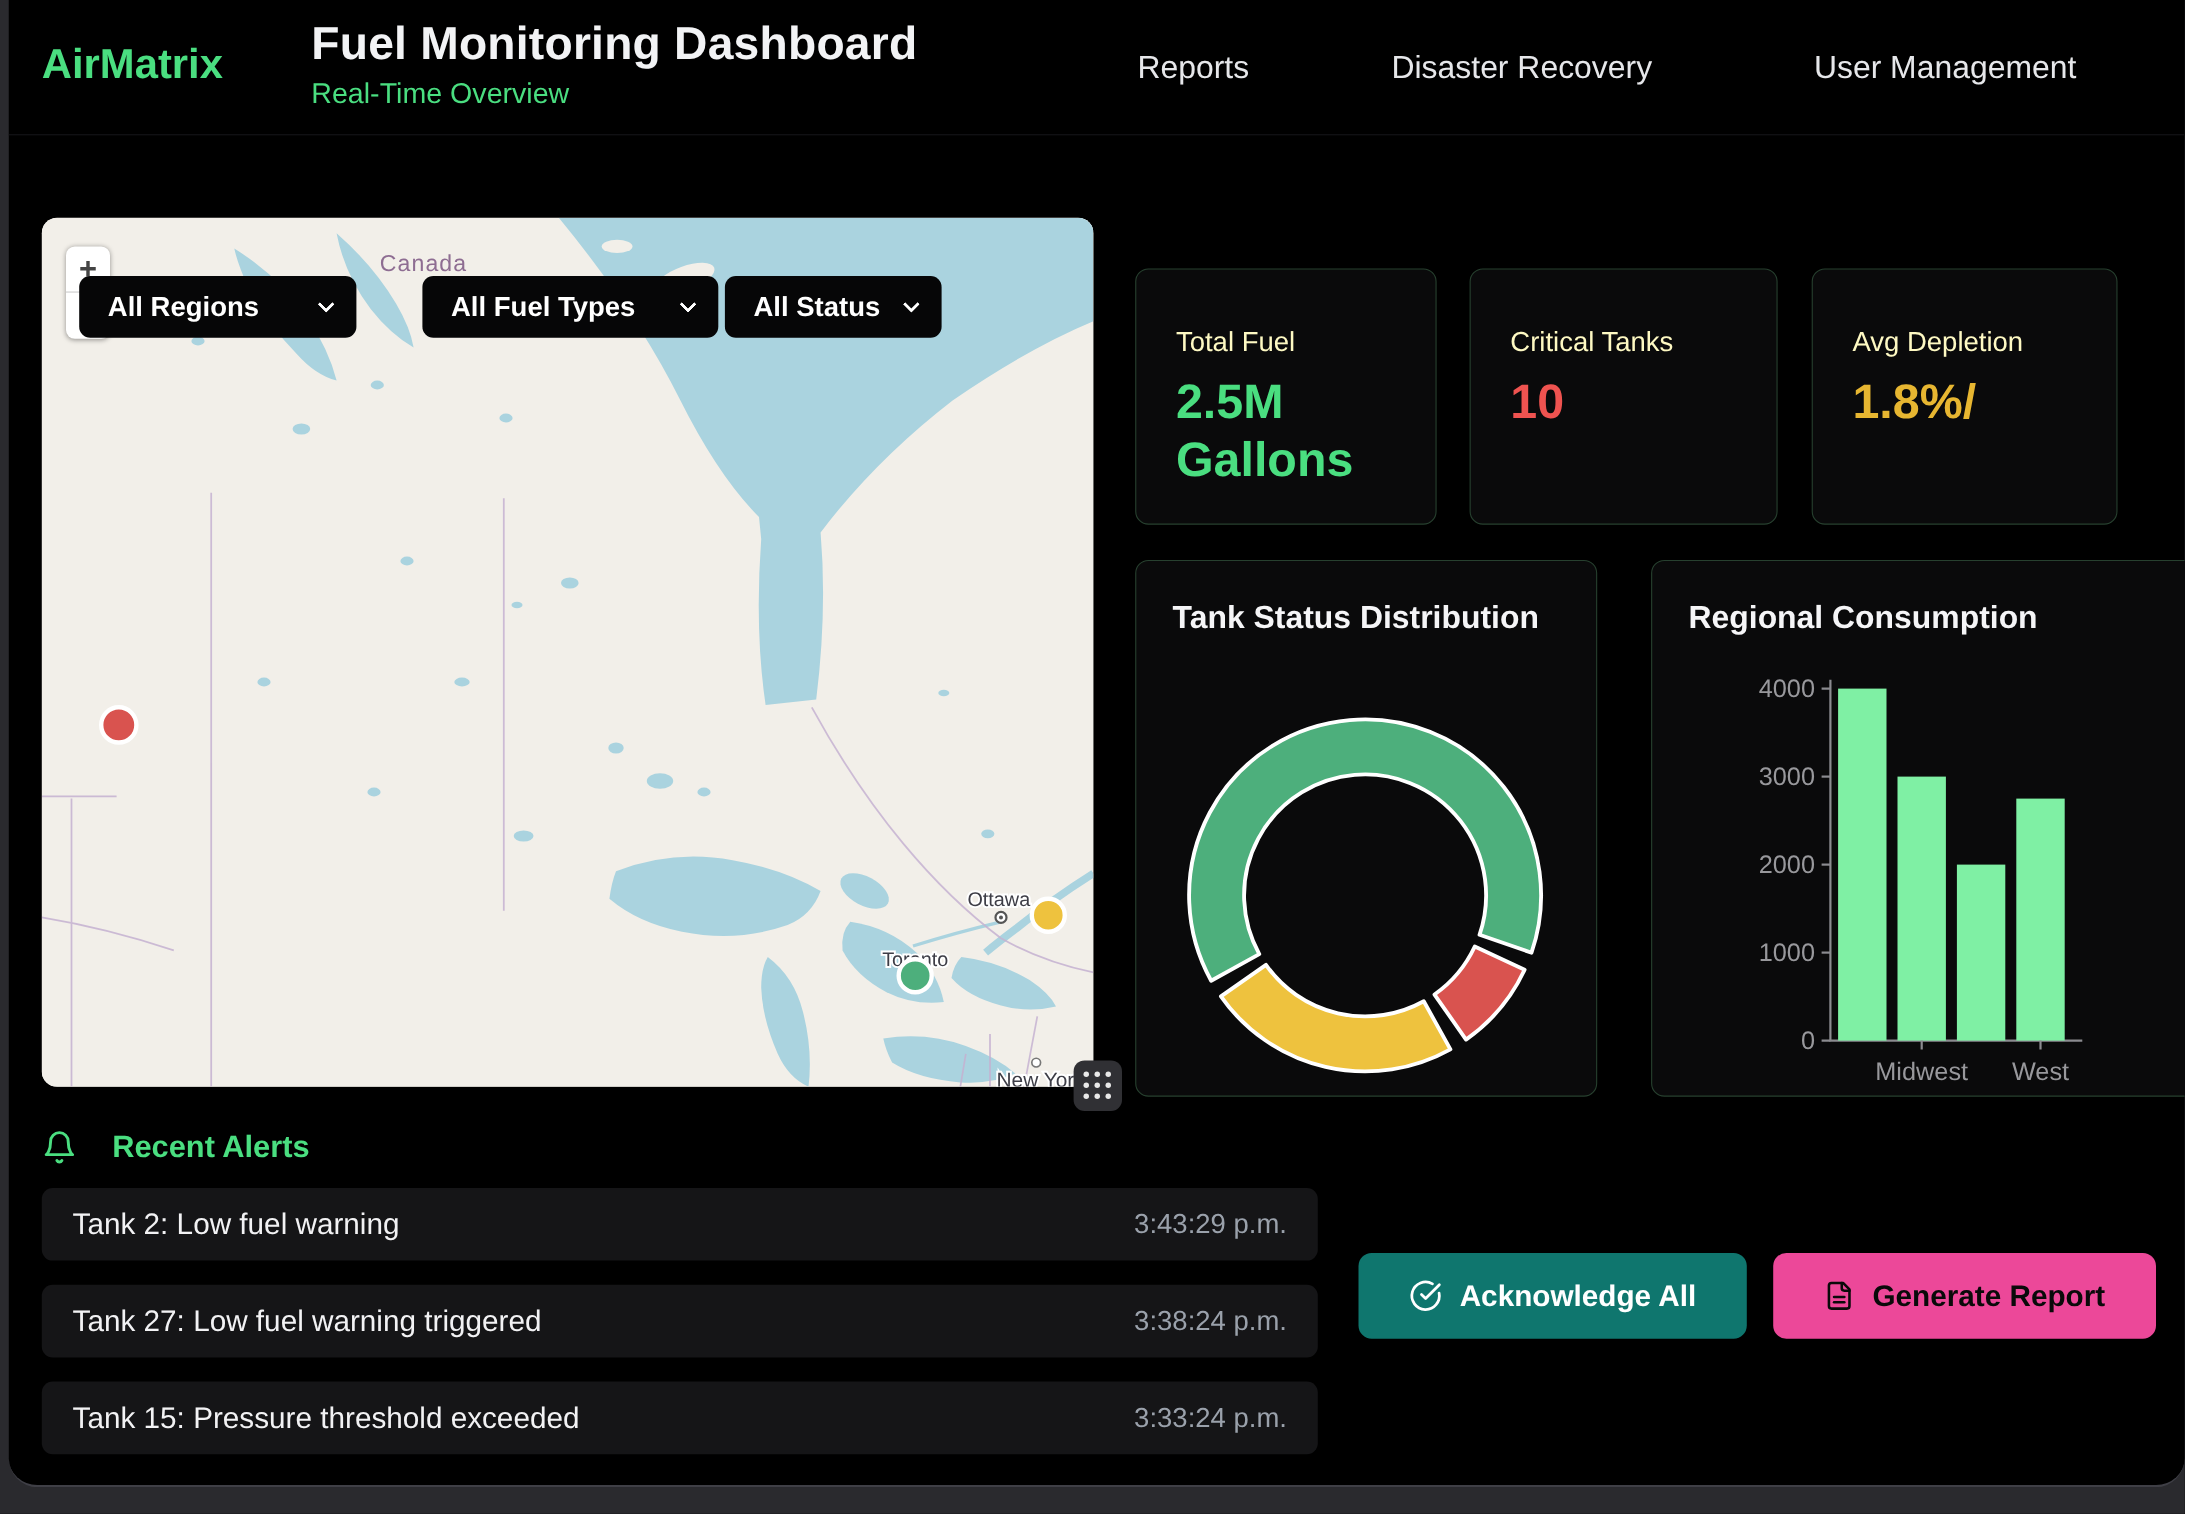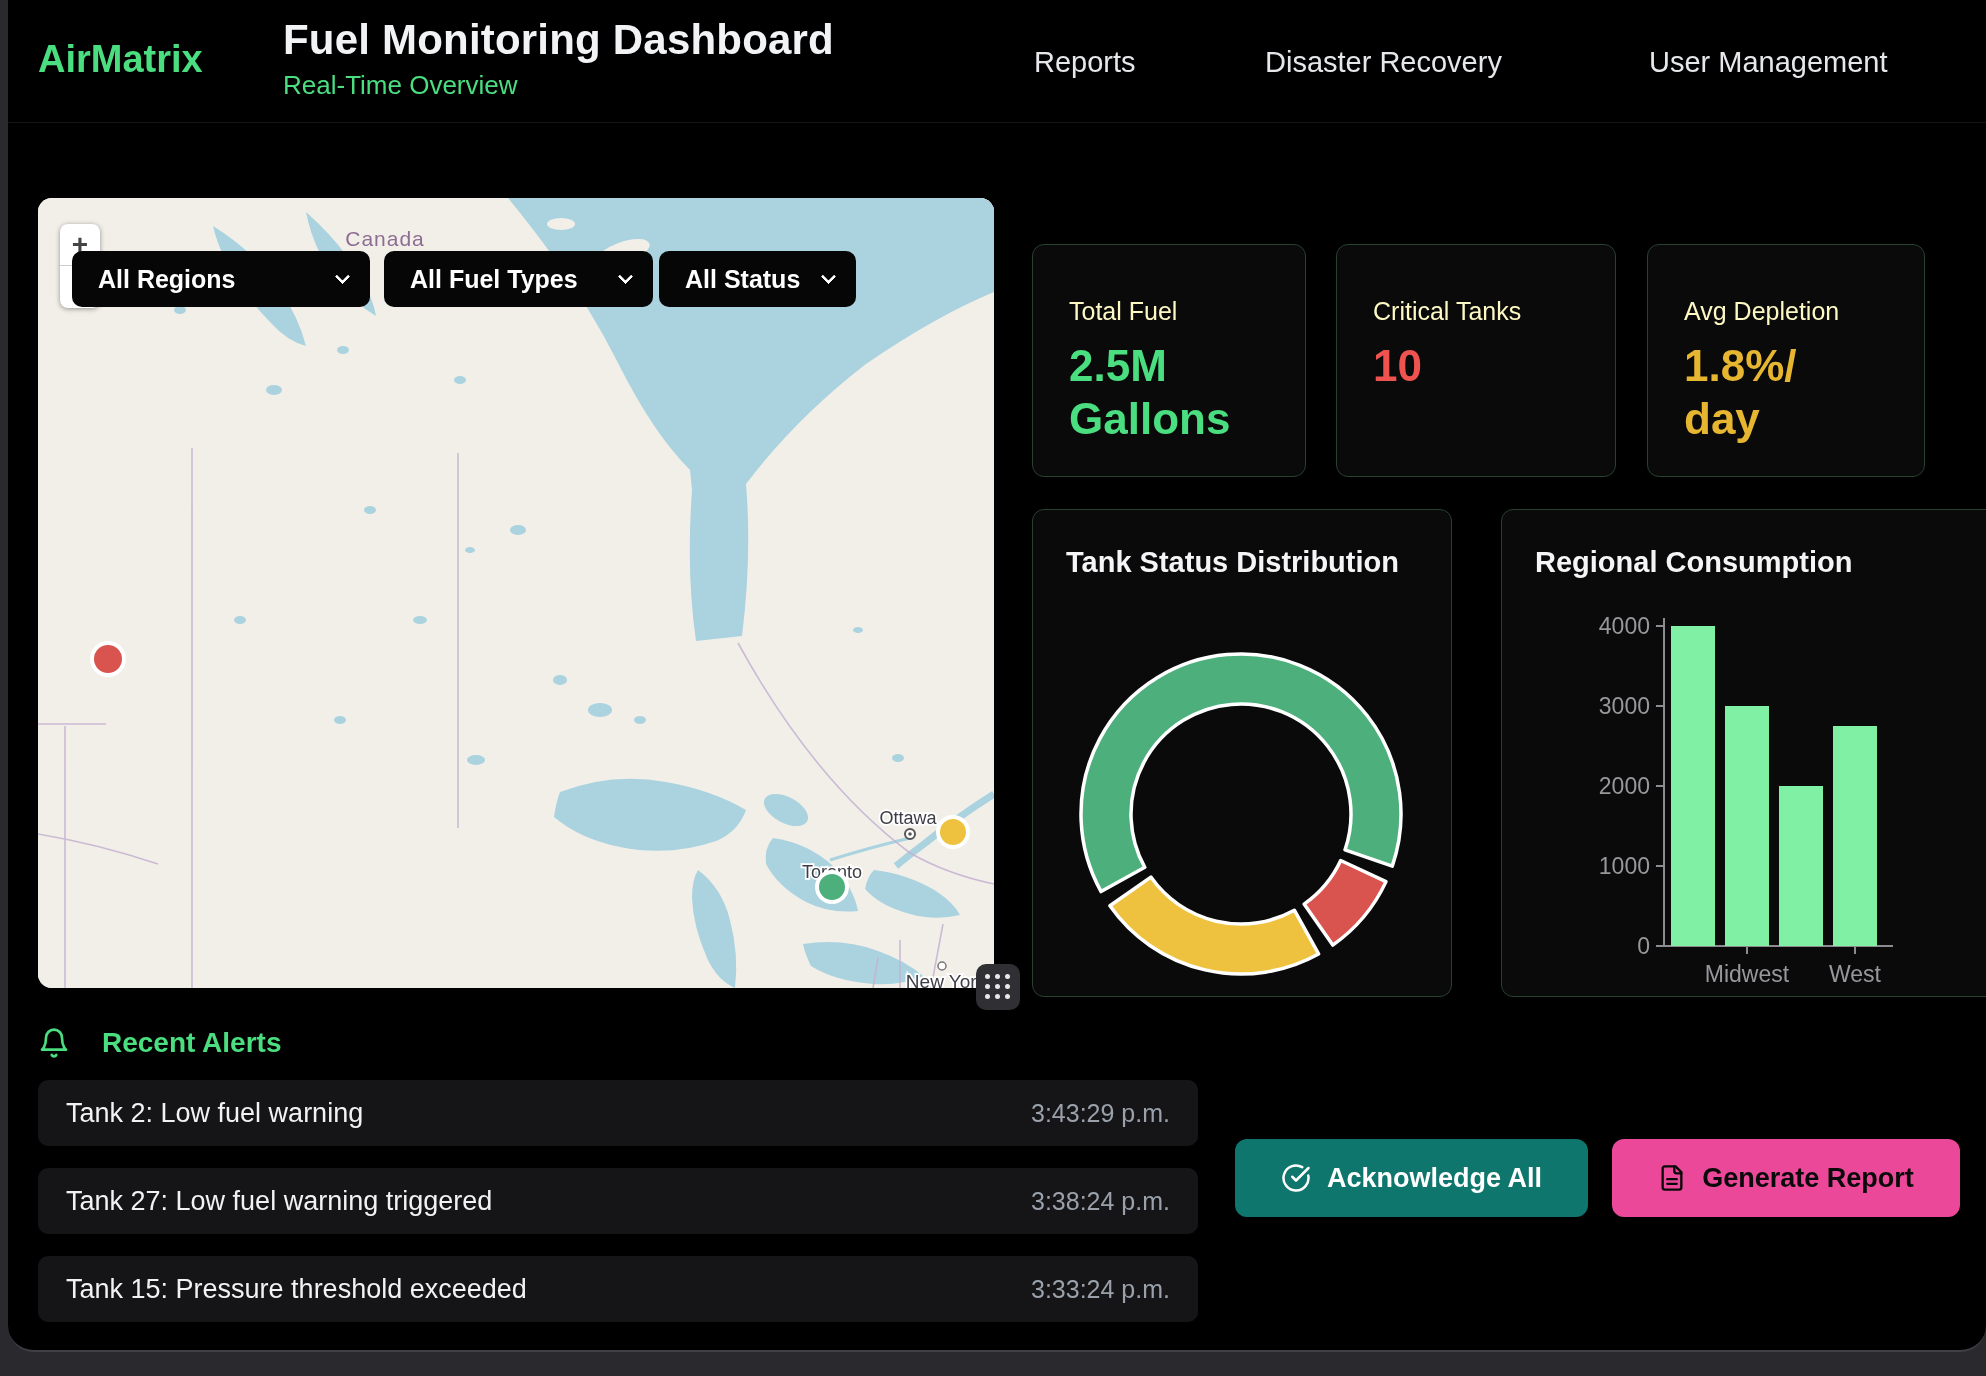--- a/index.html
+++ b/index.html
@@ -140,21 +140,21 @@
       <circle cx="915" cy="634" r="15" stroke="#ffffff" stroke-width="4" fill="#eec23e"></circle>
       <circle cx="794" cy="689" r="15" stroke="#ffffff" stroke-width="4" fill="#4daf7c"></circle>
     </svg>
 
     <div class="zoomctrl">
       <div class="zbtn">+</div>
       <div class="zdiv"></div>
       <div class="zbtn">−</div>
     </div>
 
-    <div class="pill" style="left:34px; width:298px">
+    <div class="pill" style="left:34px; width:252px">
       <span>All Regions</span>
       <i class="chev" style="margin-left:auto"></i>
     </div>
     <div class="pill" style="left:346px; width:269px">
       <span>All Fuel Types</span>
       <i class="chev" style="margin-left:auto"></i>
     </div>
     <div class="pill" style="left:621px; width:197px">
       <span>All Status</span>
       <i class="chev" style="margin-left:auto"></i>
@@ -184,21 +184,20 @@
     <div class="stat-label">Critical Tanks</div>
     <div class="stat-value c-red">
       <div>10</div>
         <div></div>
     </div>
   </div>
   <div class="stat-card" style="left:1639px; width:278px">
     <div class="stat-label">Avg Depletion</div>
     <div class="stat-value c-yellow">
       <div>1.8%/</div>
-        <div>day</div>
     </div>
   </div>
 
   <div class="chart-card" style="left:1024px; width:420px">
     <div class="chart-title">Tank Status Distribution</div>
     <svg id="donut-svg" width="420" height="488" viewBox="0 0 420 488">
         <path d="M 68.06 381.57 A 160 160 0 1 1 359.28 356.09 L 312.01 339.81 A 110 110 0 1 0 111.79 357.33 Z" fill="#4daf7c" stroke="#ffffff" stroke-width="3.5" stroke-linejoin="round"></path>
         <path d="M 353.01 371.62 A 160 160 0 0 1 299.77 435.06 L 271.09 394.11 A 110 110 0 0 0 307.69 350.49 Z" fill="#d9534f" stroke="#ffffff" stroke-width="3.5" stroke-linejoin="round"></path>
         <path d="M 285.57 443.94 A 160 160 0 0 1 76.94 395.77 L 117.89 367.09 A 110 110 0 0 0 261.33 400.21 Z" fill="#eec23e" stroke="#ffffff" stroke-width="3.5" stroke-linejoin="round"></path>
       </svg>

